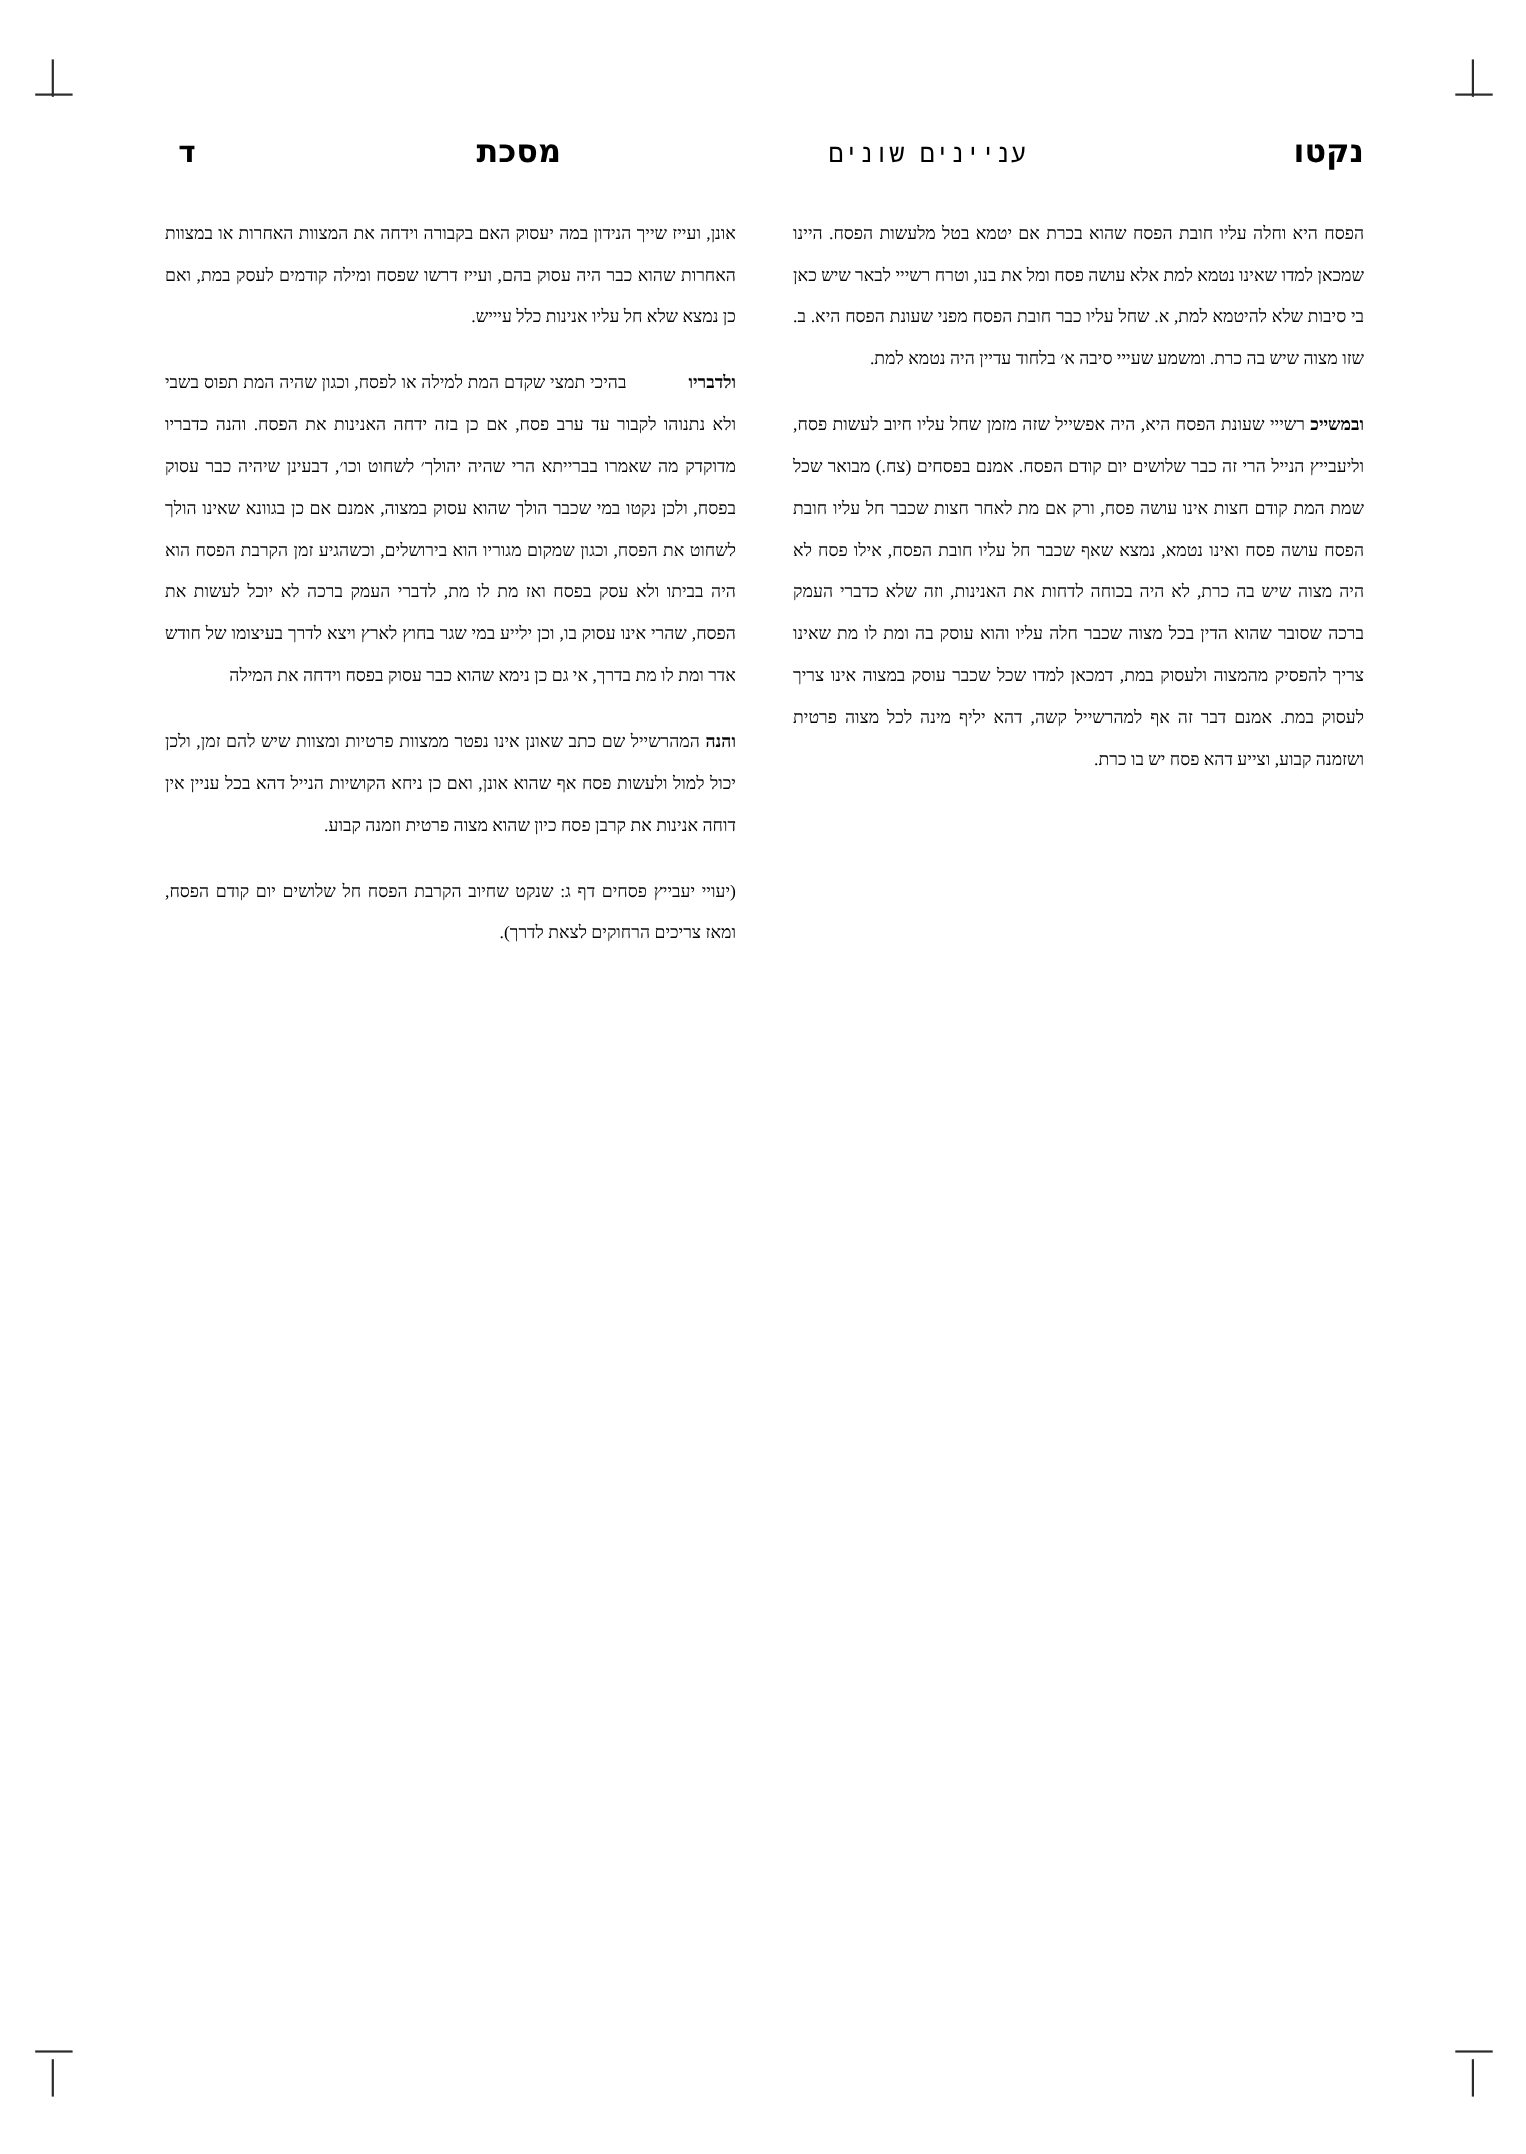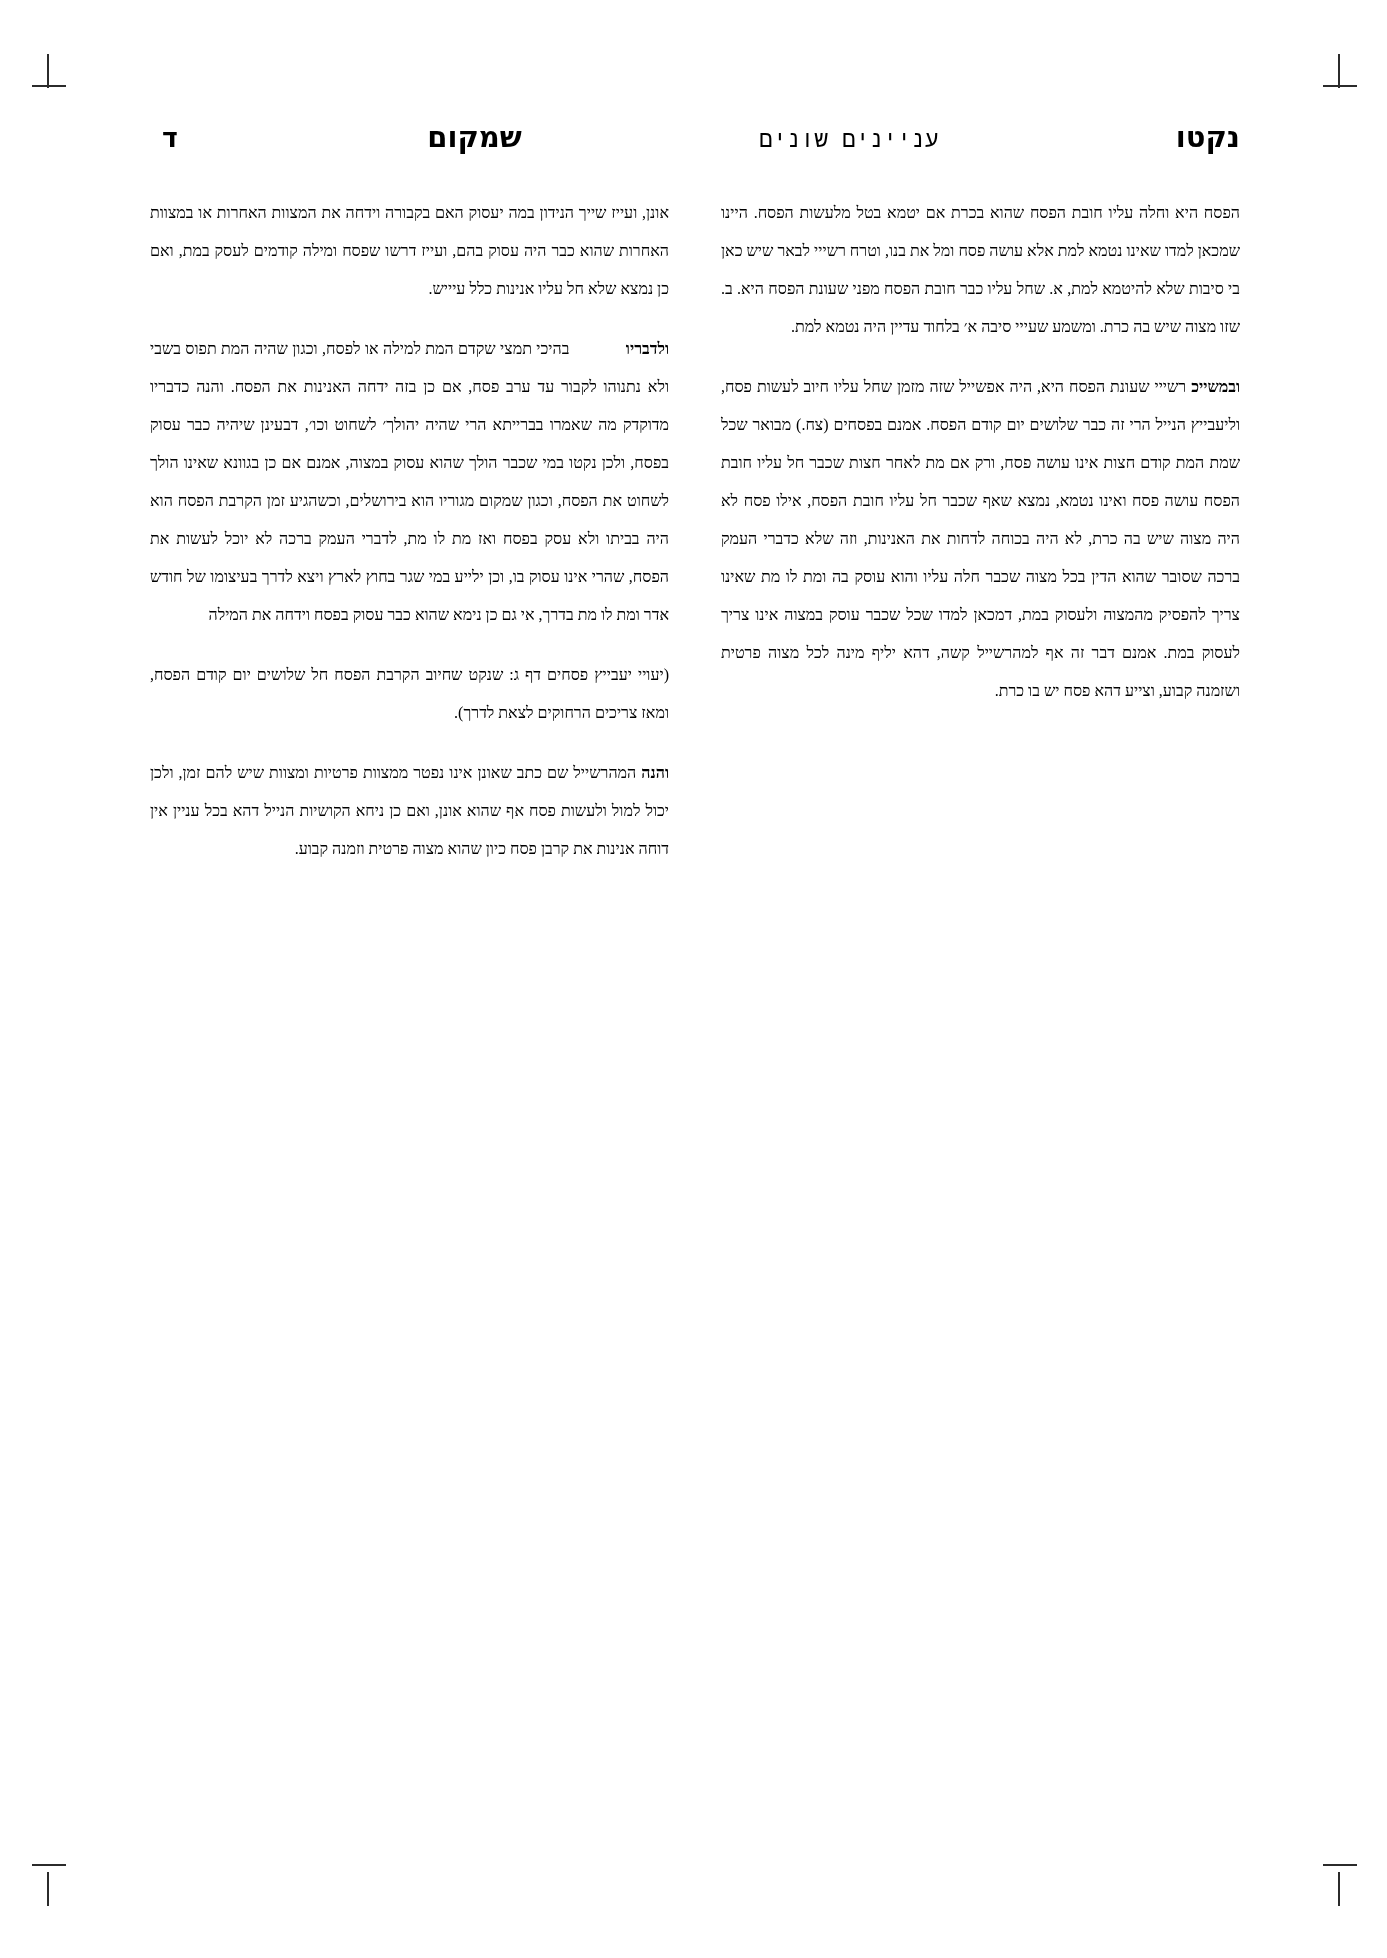--- a/index.html
+++ b/index.html
@@ -138,43 +138,43 @@
 <div class="crop-mark cm-h cm-tr-h"></div>
 <div class="crop-mark cm-v cm-bl-v"></div>
 <div class="crop-mark cm-h cm-bl-h"></div>
 <div class="crop-mark cm-v cm-br-v"></div>
 <div class="crop-mark cm-h cm-br-h"></div>
 
 <div class="page">
 
   <div class="running-head">
     <span class="rh-page-number">ד</span>
-    <span class="rh-masechta">שמקום</span>
+    <span class="rh-masechta">מסכת</span>
     <span class="rh-subject">עניינים שונים</span>
     <span class="rh-tractate">נקטו</span>
   </div>
 
   <div class="columns">
 
     <div class="col">
 
       <p class="para">
         <span>אונן, ועייז שייך הנידון במה יעסוק האם בקבורה וידחה את המצוות האחרות או במצוות האחרות שהוא כבר היה עסוק בהם, ועייז דרשו שפסח ומילה קודמים לעסק במת, ואם כן נמצא שלא חל עליו אנינות כלל עיייש.</span>
       </p>
 
       <p class="para has-lead">
         <span class="lead">ולדבריו</span><span class="ind-1"> בהיכי תמצי שקדם המת למילה או לפסח, וכגון שהיה המת תפוס בשבי ולא נתנוהו לקבור עד ערב פסח, אם כן בזה ידחה האנינות את הפסח. והנה כדבריו מדוקדק מה שאמרו בברייתא הרי שהיה יהולך׳ לשחוט וכו׳, דבעינן שיהיה כבר עסוק בפסח, ולכן נקטו במי שכבר הולך שהוא עסוק במצוה, אמנם אם כן בגוונא שאינו הולך לשחוט את הפסח, וכגון שמקום מגוריו הוא בירושלים, וכשהגיע זמן הקרבת הפסח הוא היה בביתו ולא עסק בפסח ואז מת לו מת, לדברי העמק ברכה לא יוכל לעשות את הפסח, שהרי אינו עסוק בו, וכן ילייע במי שגר בחוץ לארץ ויצא לדרך בעיצומו של חודש אדר ומת לו מת בדרך, אי גם כן נימא שהוא כבר עסוק בפסח וידחה את המילה</span>
       </p>
 
+      <p class="para has-lead">
+        <span class="lead">והנה</span><span> המהרשייל שם כתב שאונן אינו נפטר ממצוות פרטיות ומצוות שיש להם זמן, ולכן יכול למול ולעשות פסח אף שהוא אונן, ואם כן ניחא הקושיות הנייל דהא בכל עניין אין דוחה אנינות את קרבן פסח כיון שהוא מצוה פרטית וזמנה קבוע.</span>
+      </p>
+
       <p class="para small-cite">
         <span>(יעויי יעבייץ פסחים דף ג: שנקט שחיוב הקרבת הפסח חל שלושים יום קודם הפסח, ומאז צריכים הרחוקים לצאת לדרך).</span>
-      </p>
-
-      <p class="para has-lead">
-        <span class="lead">והנה</span><span> המהרשייל שם כתב שאונן אינו נפטר ממצוות פרטיות ומצוות שיש להם זמן, ולכן יכול למול ולעשות פסח אף שהוא אונן, ואם כן ניחא הקושיות הנייל דהא בכל עניין אין דוחה אנינות את קרבן פסח כיון שהוא מצוה פרטית וזמנה קבוע.</span>
       </p>
 
 
     </div>
 
     <div class="col">
 
       <p class="para">
         <span>הפסח היא וחלה עליו חובת הפסח שהוא בכרת אם יטמא בטל מלעשות הפסח. היינו שמכאן למדו שאינו נטמא למת אלא עושה פסח ומל את בנו, וטרח רשייי לבאר שיש כאן בי סיבות שלא להיטמא למת, א. שחל עליו כבר חובת הפסח מפני שעונת הפסח היא. ב. שזו מצוה שיש בה כרת. ומשמע שעייי סיבה א׳ בלחוד עדיין היה נטמא למת.</span>
       </p>

